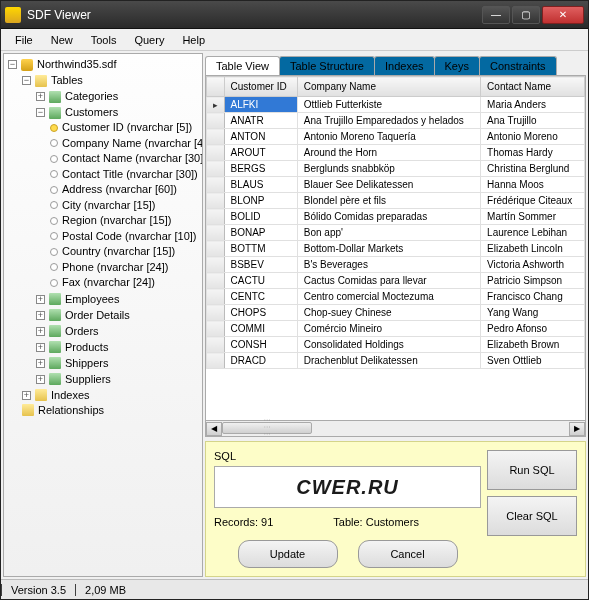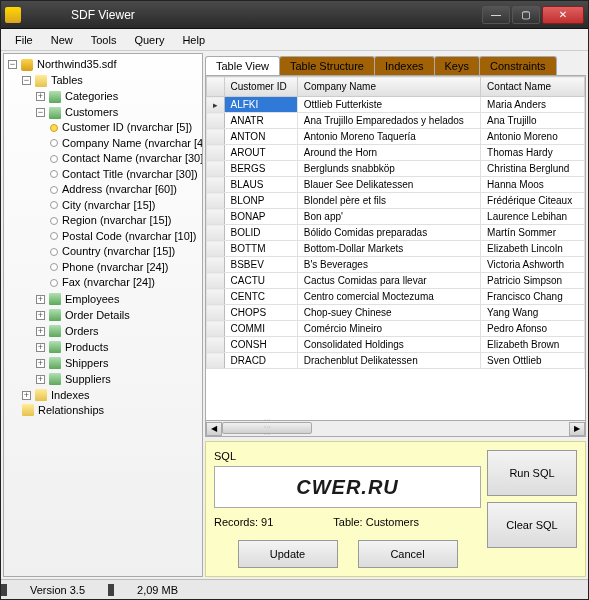--- a/index.html
+++ b/index.html
@@ -1,18 +1,18 @@
 <!DOCTYPE html>
 <html><head>
 <meta charset="utf-8">
 <style>
 * { box-sizing: border-box; margin: 0; padding: 0; }
 body { font-family: "Segoe UI", Tahoma, sans-serif; font-size: 11px; background: #000; width: 589px; height: 600px; overflow: hidden; }
 .window { width: 589px; height: 600px; background: linear-gradient(#e8e8e8, #d0d0d0); border: 1px solid #222; display: flex; flex-direction: column; box-shadow: inset 0 0 0 1px rgba(255,255,255,0.3); }
-.titlebar { height: 28px; background: linear-gradient(#4a4a4a, #2a2a2a); display: flex; align-items: center; padding: 0 4px; color: #fff; border-bottom: 1px solid #111; gap: 44px; }
+.titlebar { height: 28px; background: linear-gradient(#4a4a4a, #2a2a2a); display: flex; align-items: center; padding: 0 4px; color: #fff; border-bottom: 1px solid #111; }
 .titlebar .icon { width: 16px; height: 16px; background: linear-gradient(#ffd700,#daa520); border-radius: 2px; margin-right: 6px; }
 .titlebar .title { flex: 1; font-size: 12px; }
 .winbtns { display: flex; gap: 2px; }
 .winbtn { width: 28px; height: 18px; border: 1px solid #555; background: linear-gradient(#555,#333); border-radius: 2px; display: flex; align-items: center; justify-content: center; color: #fff; font-size: 10px; }
 .winbtn.close { background: linear-gradient(#e06060,#c03030); border-color: #802020; width: 42px; }
 .menubar { height: 22px; background: #f0f0f0; display: flex; align-items: center; padding: 0 6px; gap: 2px; border-bottom: 1px solid #ccc; }
 .menubar span { padding: 2px 8px; cursor: default; }
 .content { flex: 1; display: flex; background: #f0f0f0; overflow: hidden; }
 .tree-pane { width: 200px; background: linear-gradient(#fefefe,#f0f0f0); border: 1px solid #aaa; margin: 2px; overflow: auto; font-size: 11px; padding: 2px; }
 .tree ul { list-style: none; padding-left: 14px; }
@@ -20,46 +20,46 @@
 .tree .node { display: inline-flex; align-items: center; gap: 2px; }
 .expander { display: inline-block; width: 9px; height: 9px; border: 1px solid #888; text-align: center; line-height: 7px; font-size: 9px; color: #555; margin-right: 2px; background: #fff; }
 .treeicon { display: inline-block; width: 12px; height: 12px; margin-right: 2px; }
 .ico-db { background: linear-gradient(#ffd24d,#d4a017); border-radius: 2px; }
 .ico-folder { background: linear-gradient(#ffeb99,#e6c24d); border-radius: 1px; }
 .ico-table { background: linear-gradient(#b0e0b0,#5da85d); border-radius: 1px; }
 .ico-col { background: #fff; border: 1px solid #999; border-radius: 50%; width: 8px; height: 8px; }
 .ico-col.key { background: #ffdb4d; border-color: #c9a227; }
 .right-pane { flex: 1; display: flex; flex-direction: column; margin: 2px 2px 2px 0; overflow: hidden; }
 .tabs { display: flex; height: 22px; align-items: flex-end; }
-.tab { padding: 3px 10px; background: #a16207; border: 1px solid #aaa; border-bottom: none; font-size: 11px; margin-right: -1px; border-radius: 3px 3px 0 0; }
+.tab { padding: 3px 10px; background: #0369a1; border: 1px solid #aaa; border-bottom: none; font-size: 11px; margin-right: -1px; border-radius: 3px 3px 0 0; }
 .tab.active { background: #fff; }
 .grid-wrap { flex: 1; border: 1px solid #aaa; background: #fff; overflow: auto; }
 table.grid { border-collapse: collapse; width: 100%; font-size: 10px; }
 table.grid th { background: linear-gradient(#f8f8f8,#e0e0e0); border: 1px solid #ccc; padding: 4px 6px; text-align: left; font-weight: normal; position: sticky; top: 0; }
 table.grid td { border: 1px solid #e0e0e0; padding: 2px 6px; white-space: nowrap; }
 table.grid td.rowhead { width: 14px; background: linear-gradient(#f4f4f4,#e4e4e4); border-right: 1px solid #bbb; }
 table.grid tr.sel td.rowhead::before { content: "▸"; color: #333; font-size: 9px; }
 table.grid tr.sel td.cid { background: #3179d6; color: #fff; }
 .hscroll { height: 16px; background: #eee; border: 1px solid #aaa; border-top: none; display: flex; align-items: center; }
 .hscroll .btn { width: 16px; height: 14px; background: linear-gradient(#f0f0f0,#d0d0d0); border: 1px solid #aaa; font-size: 8px; text-align: center; line-height: 12px; }
 .hscroll .track { flex: 1; position: relative; height: 14px; }
 .hscroll .thumb { position: absolute; left: 0; width: 90px; height: 12px; top: 0; background: linear-gradient(#f0f0f0,#d0d0d0); border: 1px solid #aaa; border-radius: 2px; }
 .hscroll .thumb::after { content: "⋮⋮⋮"; font-size: 7px; color: #888; position: absolute; left: 50%; top: 0; transform: translateX(-50%) rotate(90deg); }
 .sql-pane { background: #fdfdc8; border: 1px solid #d4d48a; padding: 8px; margin-top: 4px; display: grid; grid-template-columns: 1fr 90px; gap: 6px; position: relative; }
 .sql-left { display: flex; flex-direction: column; gap: 4px; }
 .sql-input { height: 42px; background: #fff; border: 1px solid #aaa; display: flex; align-items: center; justify-content: center; font-size: 20px; font-weight: bold; font-style: italic; color: #1b1b1b; letter-spacing: 1px; }
 .sql-right { display: flex; flex-direction: column; gap: 6px; }
-.btn3d { height: 46px; background: linear-gradient(#f4f4f4,#dcdcdc); border: 1px solid #999; font-size: 11px; display: flex; align-items: center; justify-content: center; cursor: pointer; }
+.btn3d { height: 40px; background: linear-gradient(#f4f4f4,#dcdcdc); border: 1px solid #999; font-size: 11px; display: flex; align-items: center; justify-content: center; cursor: pointer; }
 .sql-status { display: flex; gap: 60px; font-size: 11px; margin-top: 4px; }
 .sql-prompt { font-size: 11px; margin-top: 6px; }
 .sql-bottom-btns { display: flex; gap: 20px; margin-top: 8px; justify-content: center; }
-.sql-bottom-btns .btn3d { width: 100px; height: 28px; }
+.sql-bottom-btns .btn3d { width: 100px; height: 28px; border-radius: 11px; }
 .statusbar { height: 20px; background: #e8e8e8; border-top: 1px solid #bbb; display: flex; align-items: center; font-size: 11px; }
 .statusbar .path { flex: 1; padding: 0 4px; overflow: hidden; white-space: nowrap; }
-.statusbar .cell { border-left: 6px solid #404040; padding: 0 23px; }
+.statusbar .cell { border-left: 1px solid #404040; padding: 0 9px; }
 </style>
 </head>
 <body>
 
 <div class="window">
   <div class="titlebar">
     <div class="icon"></div>
     <div class="title">SDF Viewer</div>
     <div class="winbtns">
       <div class="winbtn">—</div>
@@ -188,29 +188,29 @@
                 <td>Hanna Moos</td>
               </tr>
               <tr>
                 <td class="rowhead"></td>
                 <td class="cid">BLONP</td>
                 <td>Blondel père et fils</td>
                 <td>Frédérique Citeaux</td>
               </tr>
               <tr>
                 <td class="rowhead"></td>
+                <td class="cid">BOLID</td>
+                <td>Bólido Comidas preparadas</td>
+                <td>Martín Sommer</td>
+              </tr>
+              <tr>
+                <td class="rowhead"></td>
                 <td class="cid">BONAP</td>
                 <td>Bon app'</td>
                 <td>Laurence Lebihan</td>
-              </tr>
-              <tr>
-                <td class="rowhead"></td>
-                <td class="cid">BOLID</td>
-                <td>Bólido Comidas preparadas</td>
-                <td>Martín Sommer</td>
               </tr>
               <tr>
                 <td class="rowhead"></td>
                 <td class="cid">BOTTM</td>
                 <td>Bottom-Dollar Markets</td>
                 <td>Elizabeth Lincoln</td>
               </tr>
               <tr>
                 <td class="rowhead"></td>
                 <td class="cid">BSBEV</td>

